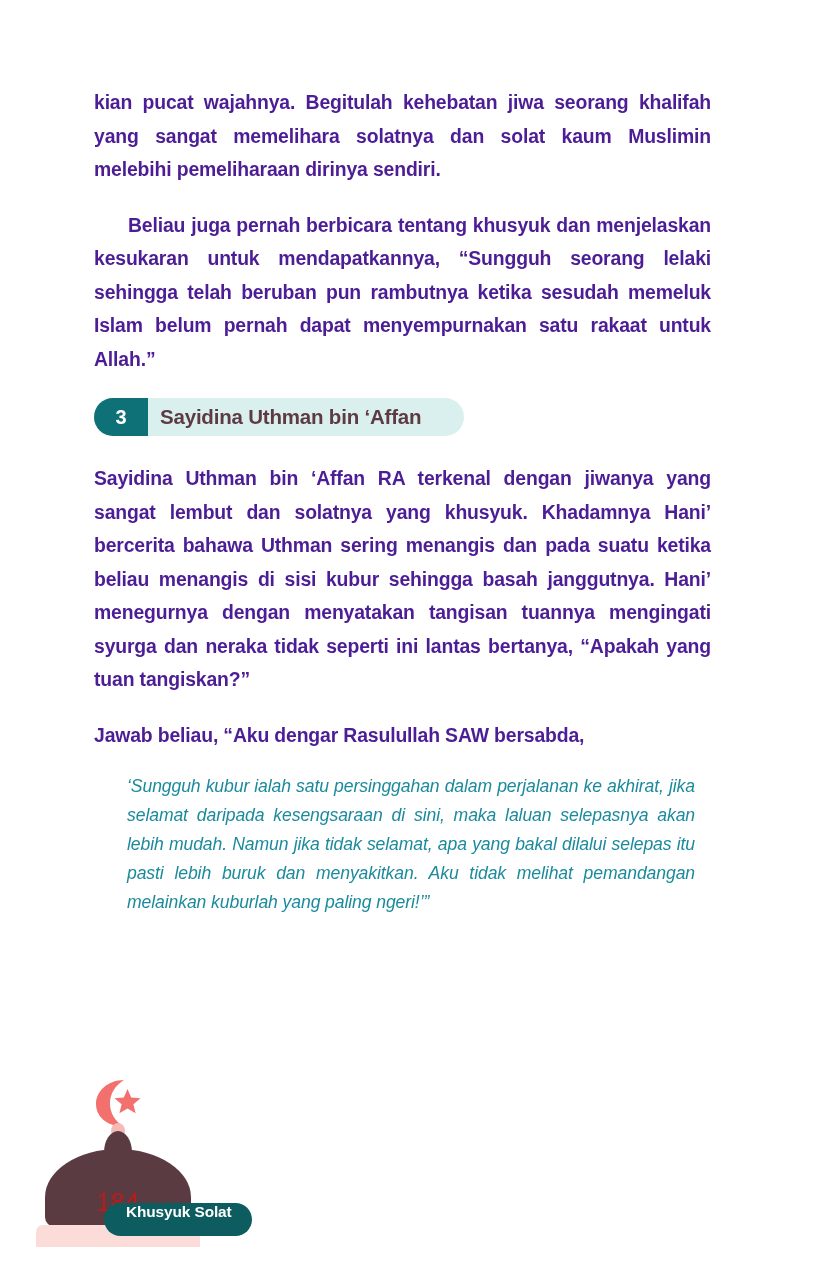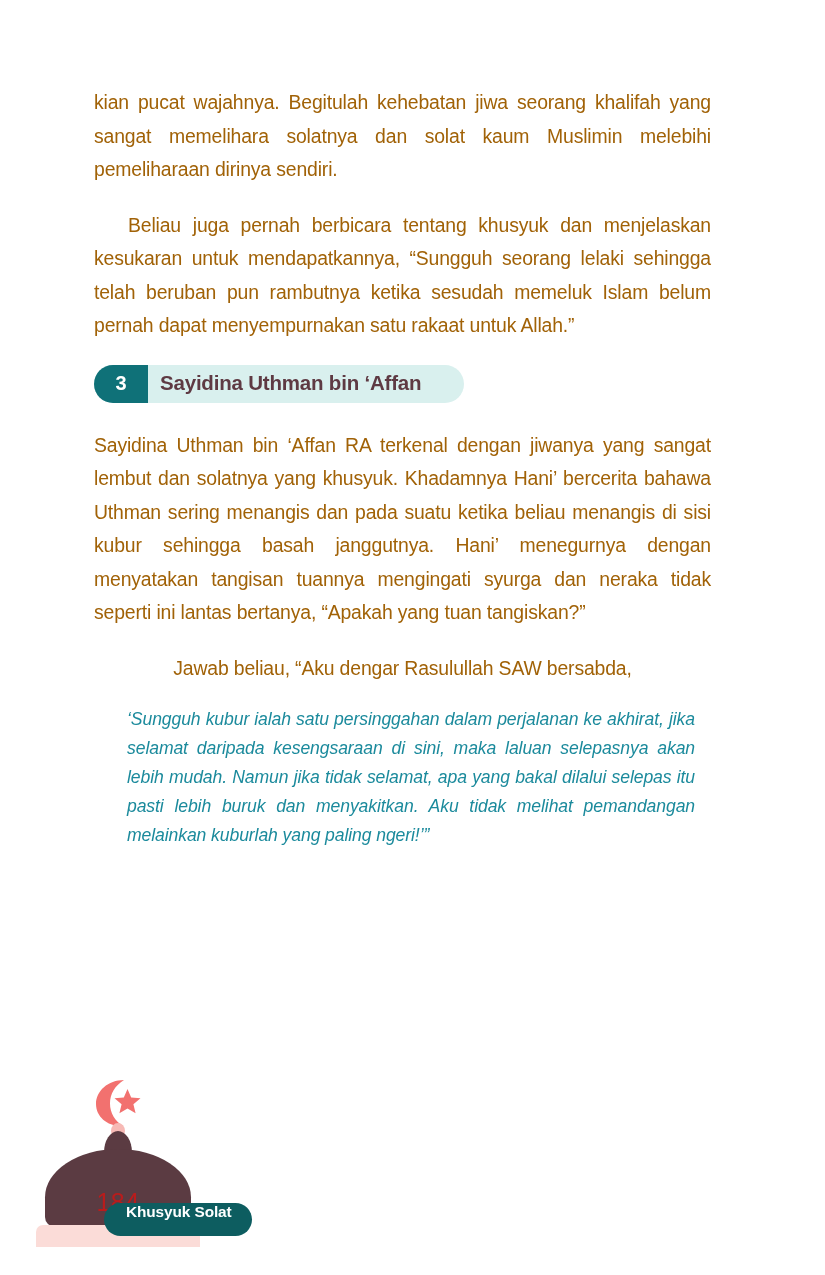--- a/index.html
+++ b/index.html
@@ -26,28 +26,28 @@
     position: absolute;
     left: 94px;
     top: 86px;
     width: 617px;
   }
 
   p.body-par {
     margin: 0 0 22px 0;
     font-size: 19.4px;
     line-height: 33.5px;
-    color: #a16207;
+    color: #4c1d95;
     text-align: justify;
     text-justify: inter-word;
     letter-spacing: -0.15px;
-    font-weight: 400;
+    font-weight: 700;
   }
   p.body-par.last-left {
-    text-align: center;
+    text-align: left;
   }
   p.indent {
     text-indent: 34px;
   }
   p.tight {
     margin-bottom: 20px;
   }
 
   
   .section-heading {

